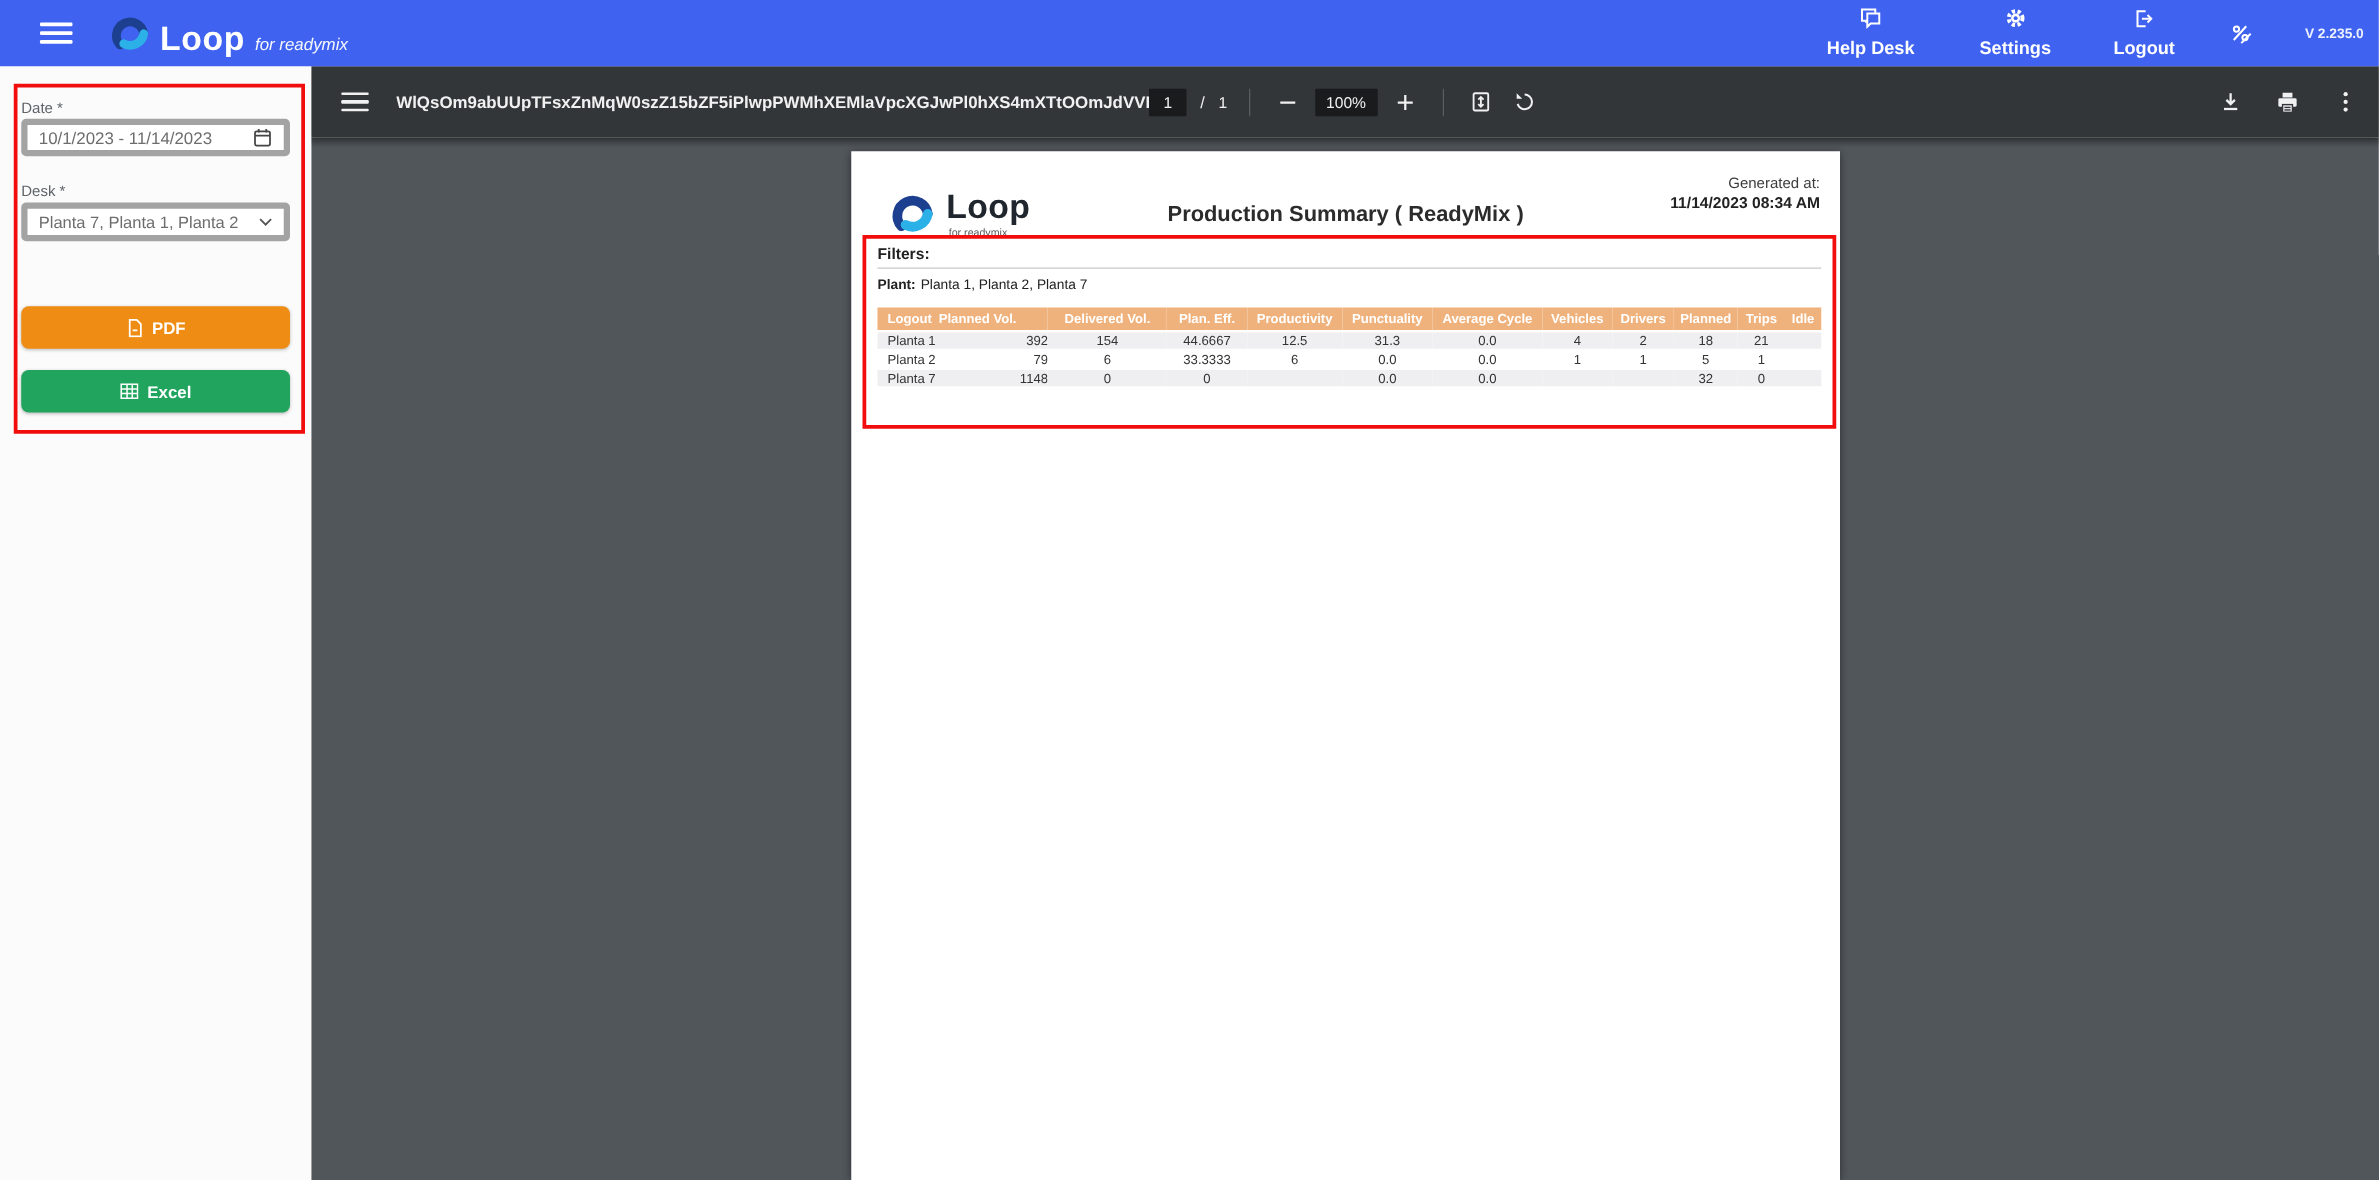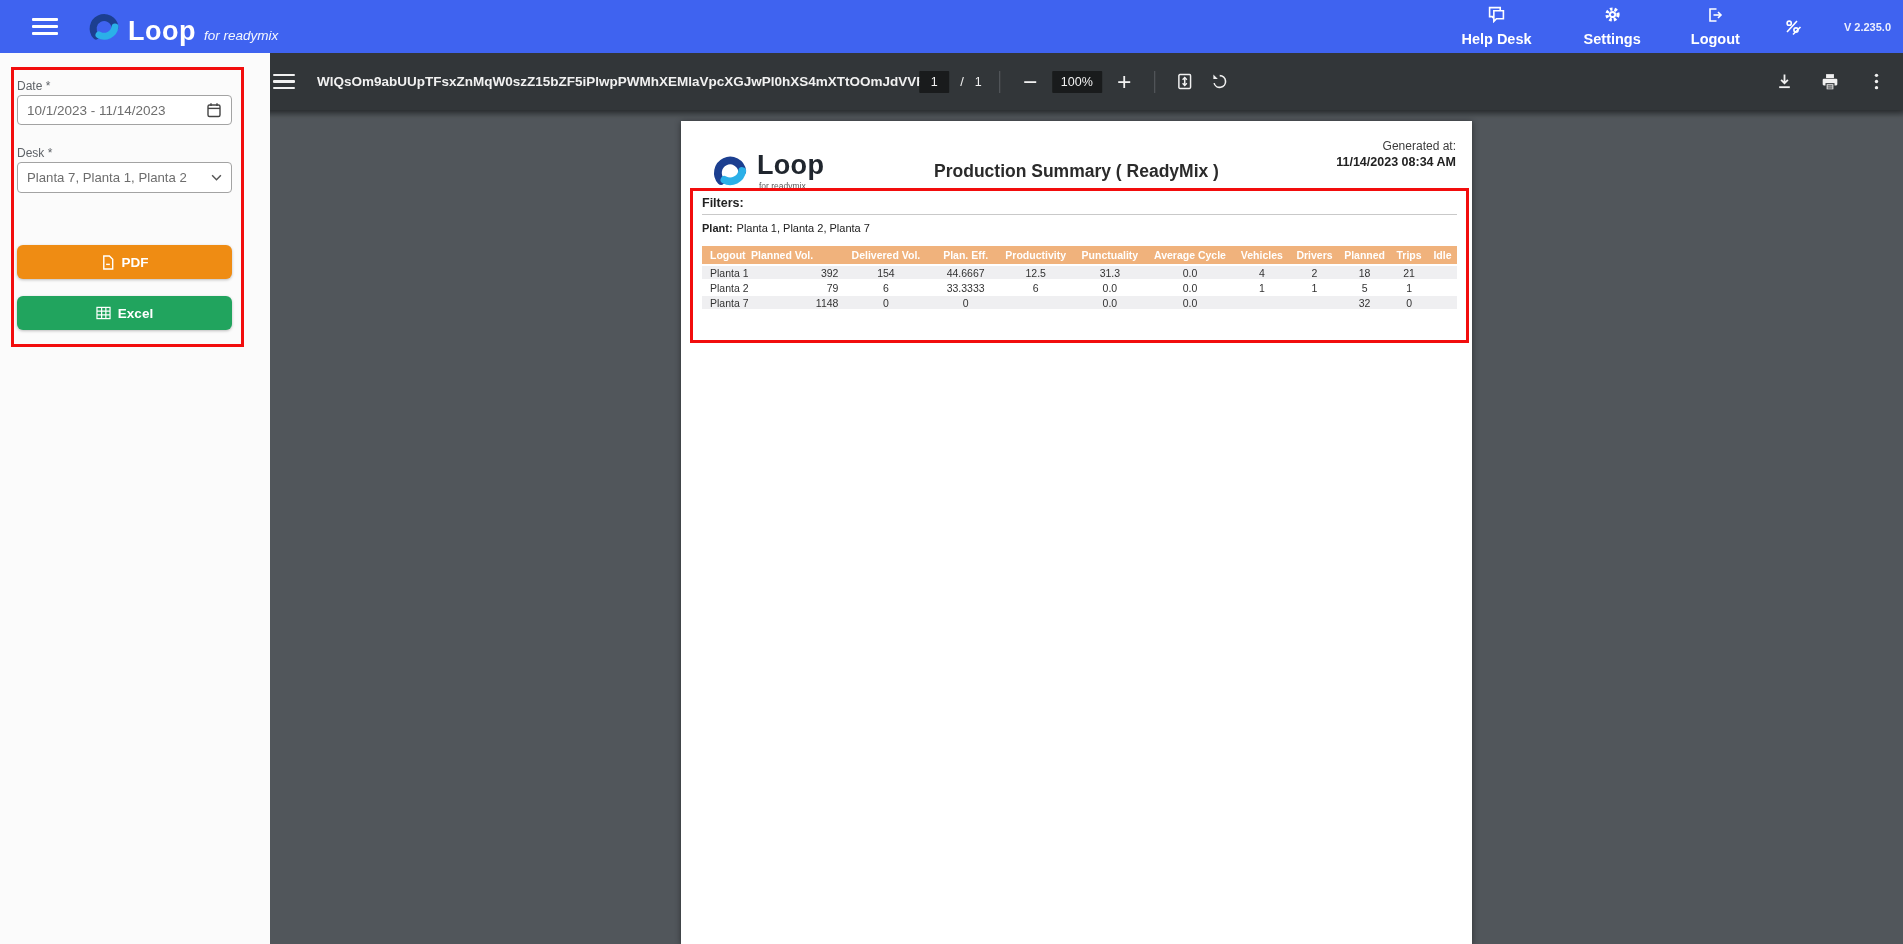--- a/index.html
+++ b/index.html
@@ -14,25 +14,25 @@
   .brand { display:flex; align-items:flex-end; margin-left:28px; }
   .brand-name { font-size:27px; font-weight:bold; letter-spacing:.5px; line-height:1; }
   .brand-tag  { font-size:13.5px; font-style:italic; margin-left:8px; margin-bottom:2px; opacity:.95; }
   .tb-spacer { flex:1; }
   .tb-item { display:flex; align-items:center; gap:8px; font-size:14.5px; font-weight:bold; cursor:pointer;flex-direction:column; }
   .tb-item.logout { }
   .tb-version { font-size:11px; font-weight:bold; opacity:.9; margin-right:12px; }
   .gap52{margin-right:52px;} .gap50{margin-right:50px;} .gap42{margin-right:42px;} .gap44{margin-right:44px;}
 
   
-  .sidebar { position:absolute; left:0; top:53px; width:270px; height:891px; background:#fbfbfb; z-index:20; }
+  .sidebar { position:absolute; left:0; top:53px; width:249px; height:891px; background:#fbfbfb; z-index:20; }
   .sb-redbox { position:absolute; left:11px; top:14px; width:233px; height:280px;
     border:3px solid #f20d0d; pointer-events:none; }
   .sb-label { position:absolute; left:17px; font-size:12px; color:#5f6368; }
-  .sb-field { position:absolute; left:17px; width:215px; height:30px; border:1px solid #a3a3a3;
+  .sb-field { position:absolute; left:17px; width:215px; height:30px; border:5px solid #a3a3a3;
     border-radius:4px; background:#fff; display:flex; align-items:center; padding:0 9px; }
   .sb-field input { border:none; outline:none; flex:1; font-size:13.5px; color:#6d6d6d;
     font-family:"Liberation Sans", sans-serif; background:transparent; min-width:0; }
   .sb-select-text { flex:1; font-size:13.2px; color:#6d6d6d; white-space:nowrap; overflow:hidden; }
   .sb-btn { position:absolute; left:17px; width:215px; height:34px; border:none; border-radius:6px;
     color:#fff; font-weight:bold; font-size:13.5px; display:flex; align-items:center; justify-content:center;
     gap:7px; cursor:pointer; box-shadow:0 1px 3px rgba(0,0,0,.25); font-family:"Liberation Sans", sans-serif; }
   .btn-pdf { top:192px; background:#ef8c13; }
   .btn-excel { top:243px; background:#21a45e; }
 

